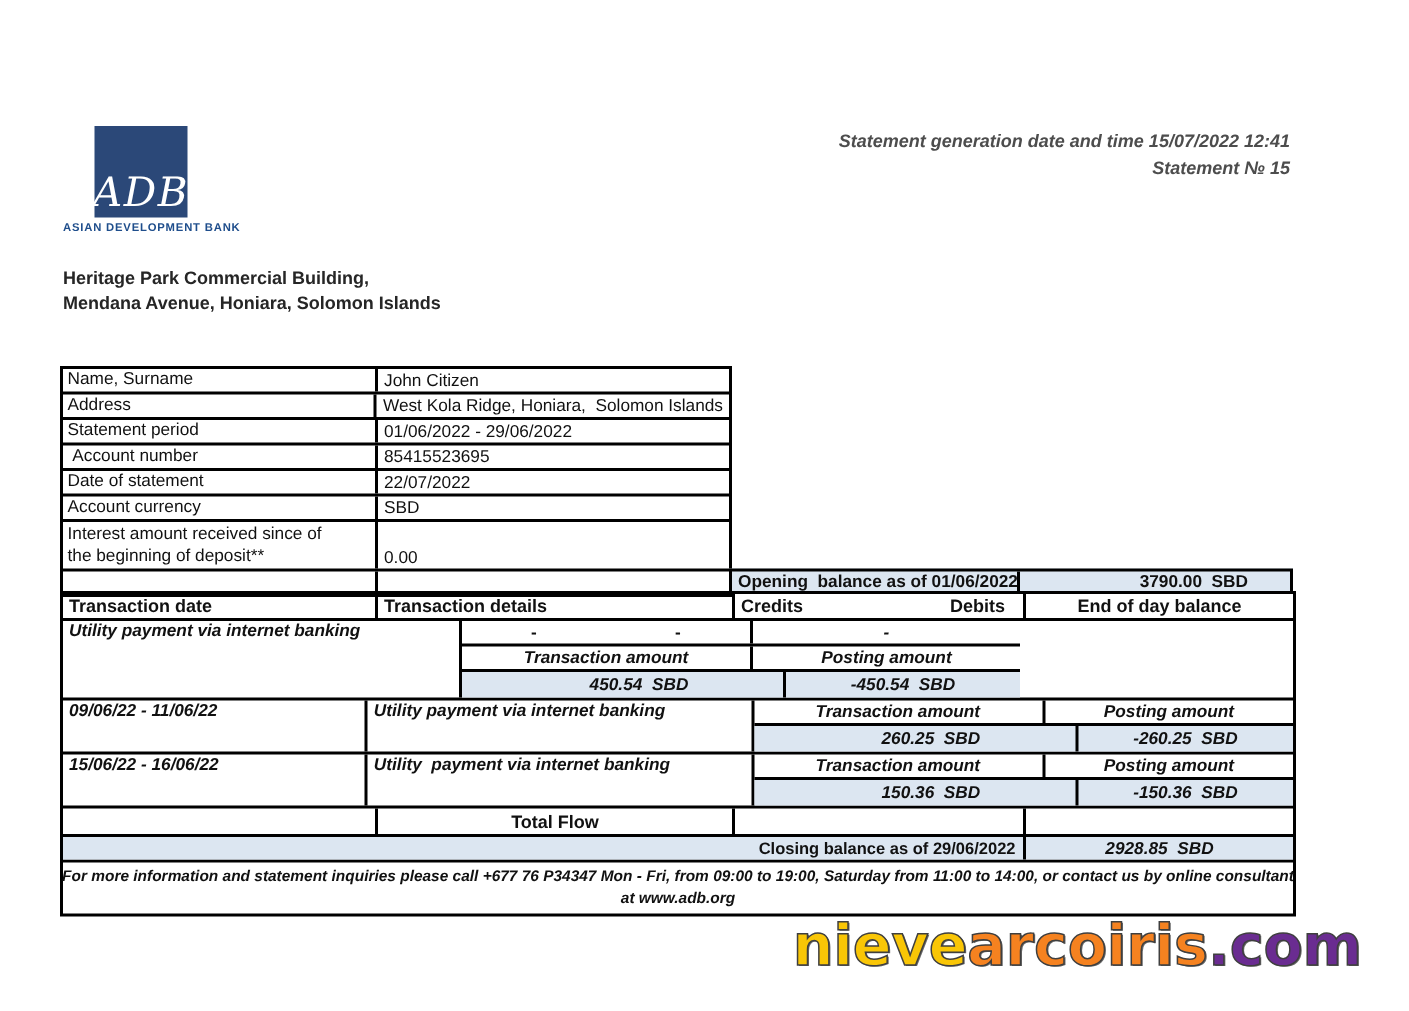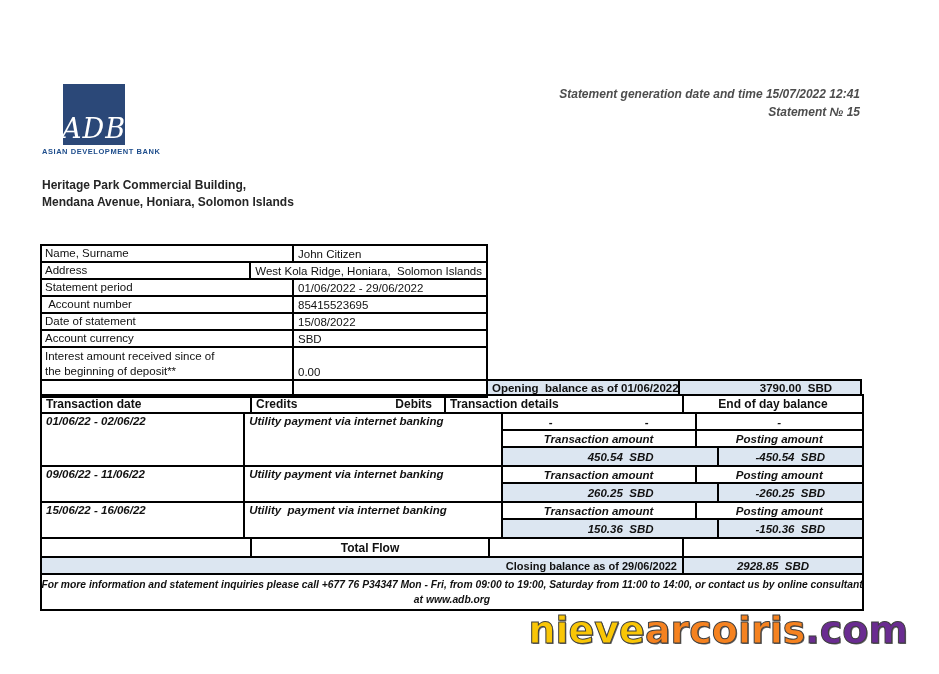--- a/index.html
+++ b/index.html
@@ -41,21 +41,21 @@
   }
   
   .info-table {
     position: absolute; left: 40px; top: 244px; width: 448px;
     border: 2px solid #000;
   }
   .info-row { display: flex; height: 17px; border-bottom: 2px solid #000; }
   .info-row.tall { height: 33px; }
   .info-row.blank { height: 15px; border-bottom: none; }
   .info-label {
-    width: 252px; border-right: 2px solid #000;
+    width: 210px; border-right: 2px solid #000;
     font-size: 11.5px; padding: 0 3px;
     display: flex; align-items: center;
     white-space: pre-line; line-height: 15px;
   }
   .info-value {
     flex: 1; font-size: 11.5px; padding: 0 4px;
     display: flex; align-items: center; white-space: pre;
   }
   .info-row.tall .info-value { align-items: flex-end; padding-bottom: 1px; }
   
@@ -174,21 +174,21 @@
     <div class="info-row">
       <div class="info-label">Statement period</div>
       <div class="info-value">01/06/2022 - 29/06/2022</div>
     </div>
     <div class="info-row">
       <div class="info-label">&nbsp;Account number</div>
       <div class="info-value">85415523695</div>
     </div>
     <div class="info-row">
       <div class="info-label">Date of statement</div>
-      <div class="info-value">15/08/2022</div>
+      <div class="info-value">22/07/2022</div>
     </div>
     <div class="info-row">
       <div class="info-label">Account currency</div>
       <div class="info-value">SBD</div>
     </div>
     <div class="info-row tall">
       <div class="info-label">Interest amount received since of
 the beginning of deposit**</div>
       <div class="info-value">0.00</div>
     </div>
@@ -200,30 +200,29 @@
 
   <div class="opening-row">
     <div class="opening-label">Opening &nbsp;balance as of 01/06/2022</div>
     <div class="opening-amount">3790.00 &nbsp;SBD</div>
   </div>
 
   <div class="main-table">
 
     <div class="hdr-row">
       <div class="hdr-cell c1">Transaction date</div>
+      <div class="hdr-cell c2">Transaction details</div>
       <div class="hdr-cell c3 cd-cell">
         <span>Credits</span>
         <span>Debits</span>
       </div>
-      <div class="hdr-cell c2">Transaction details</div>
       <div class="hdr-cell c4 center">End of day balance</div>
     </div>
 
     <div class="txn">
-      <div class="txn-date">01/06/22 - 02/06/22</div>
       <div class="txn-details">Utility payment via internet banking</div>
       <div class="txn-right">
         <div class="sub-row">
           <div class="sr-a">
             <div class="half">-</div>
             <div class="half">-</div>
           </div>
           <div class="sr-b">
             <div class="bi">-</div>
           </div>

